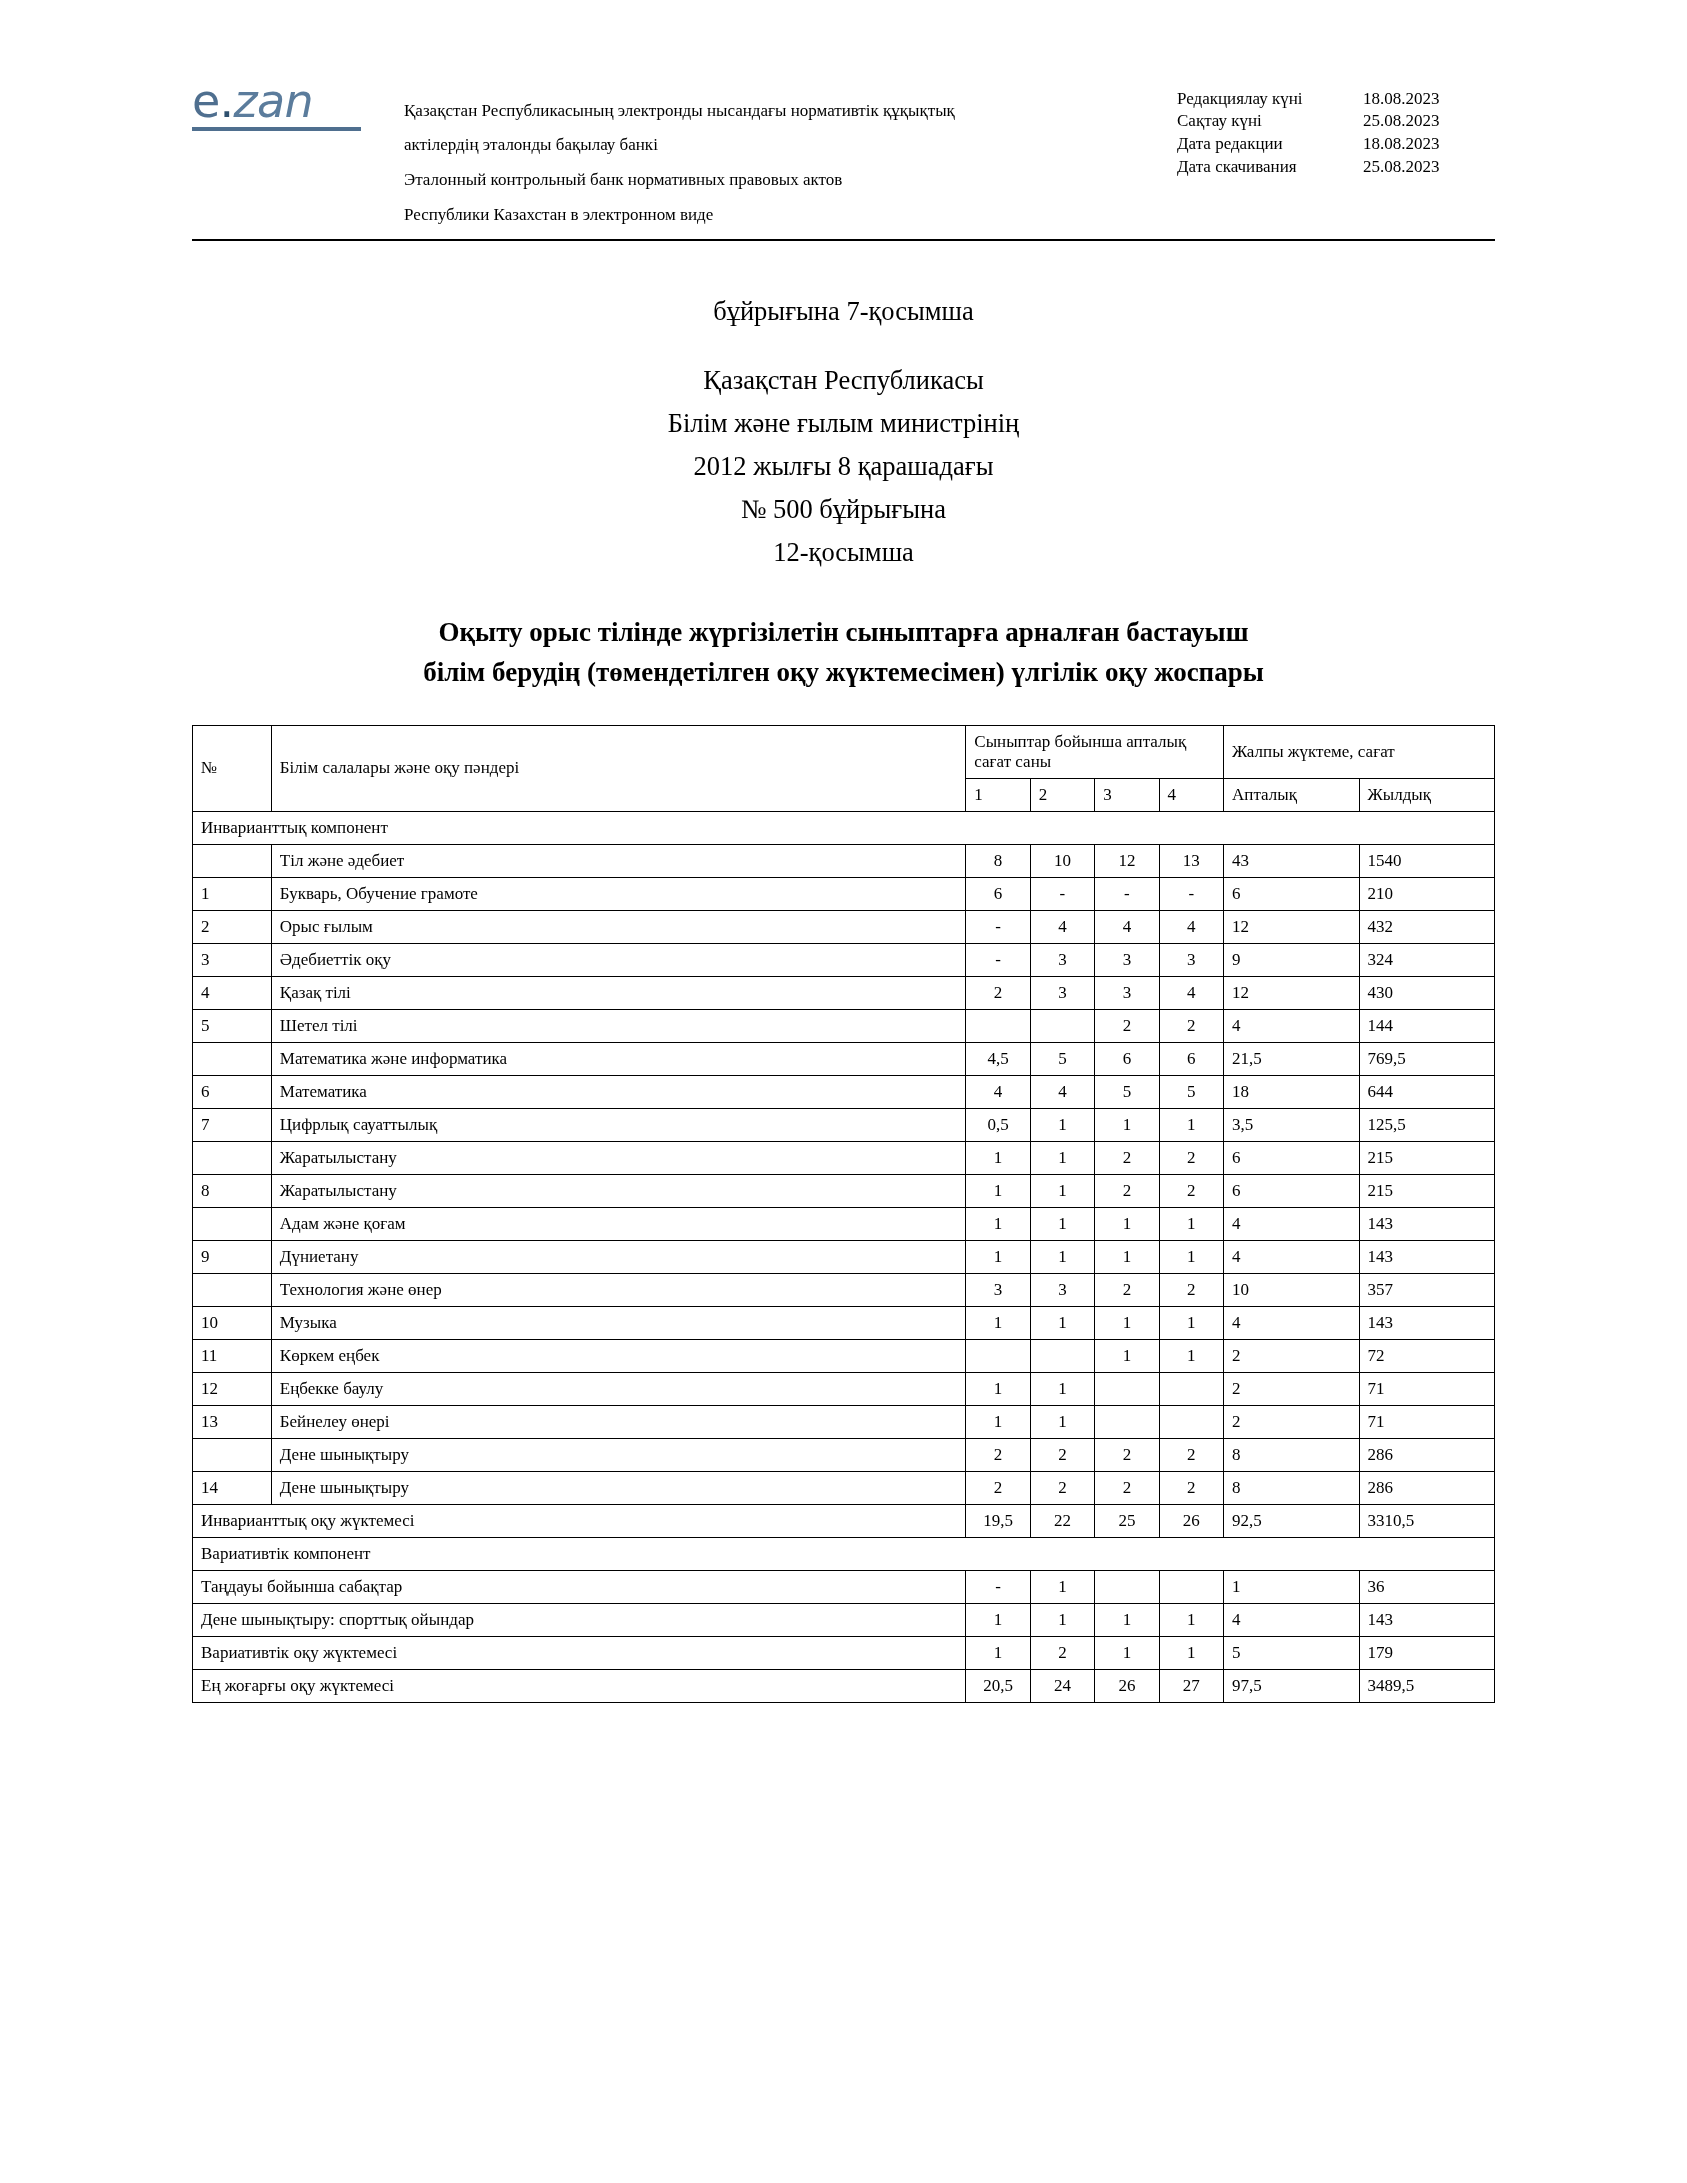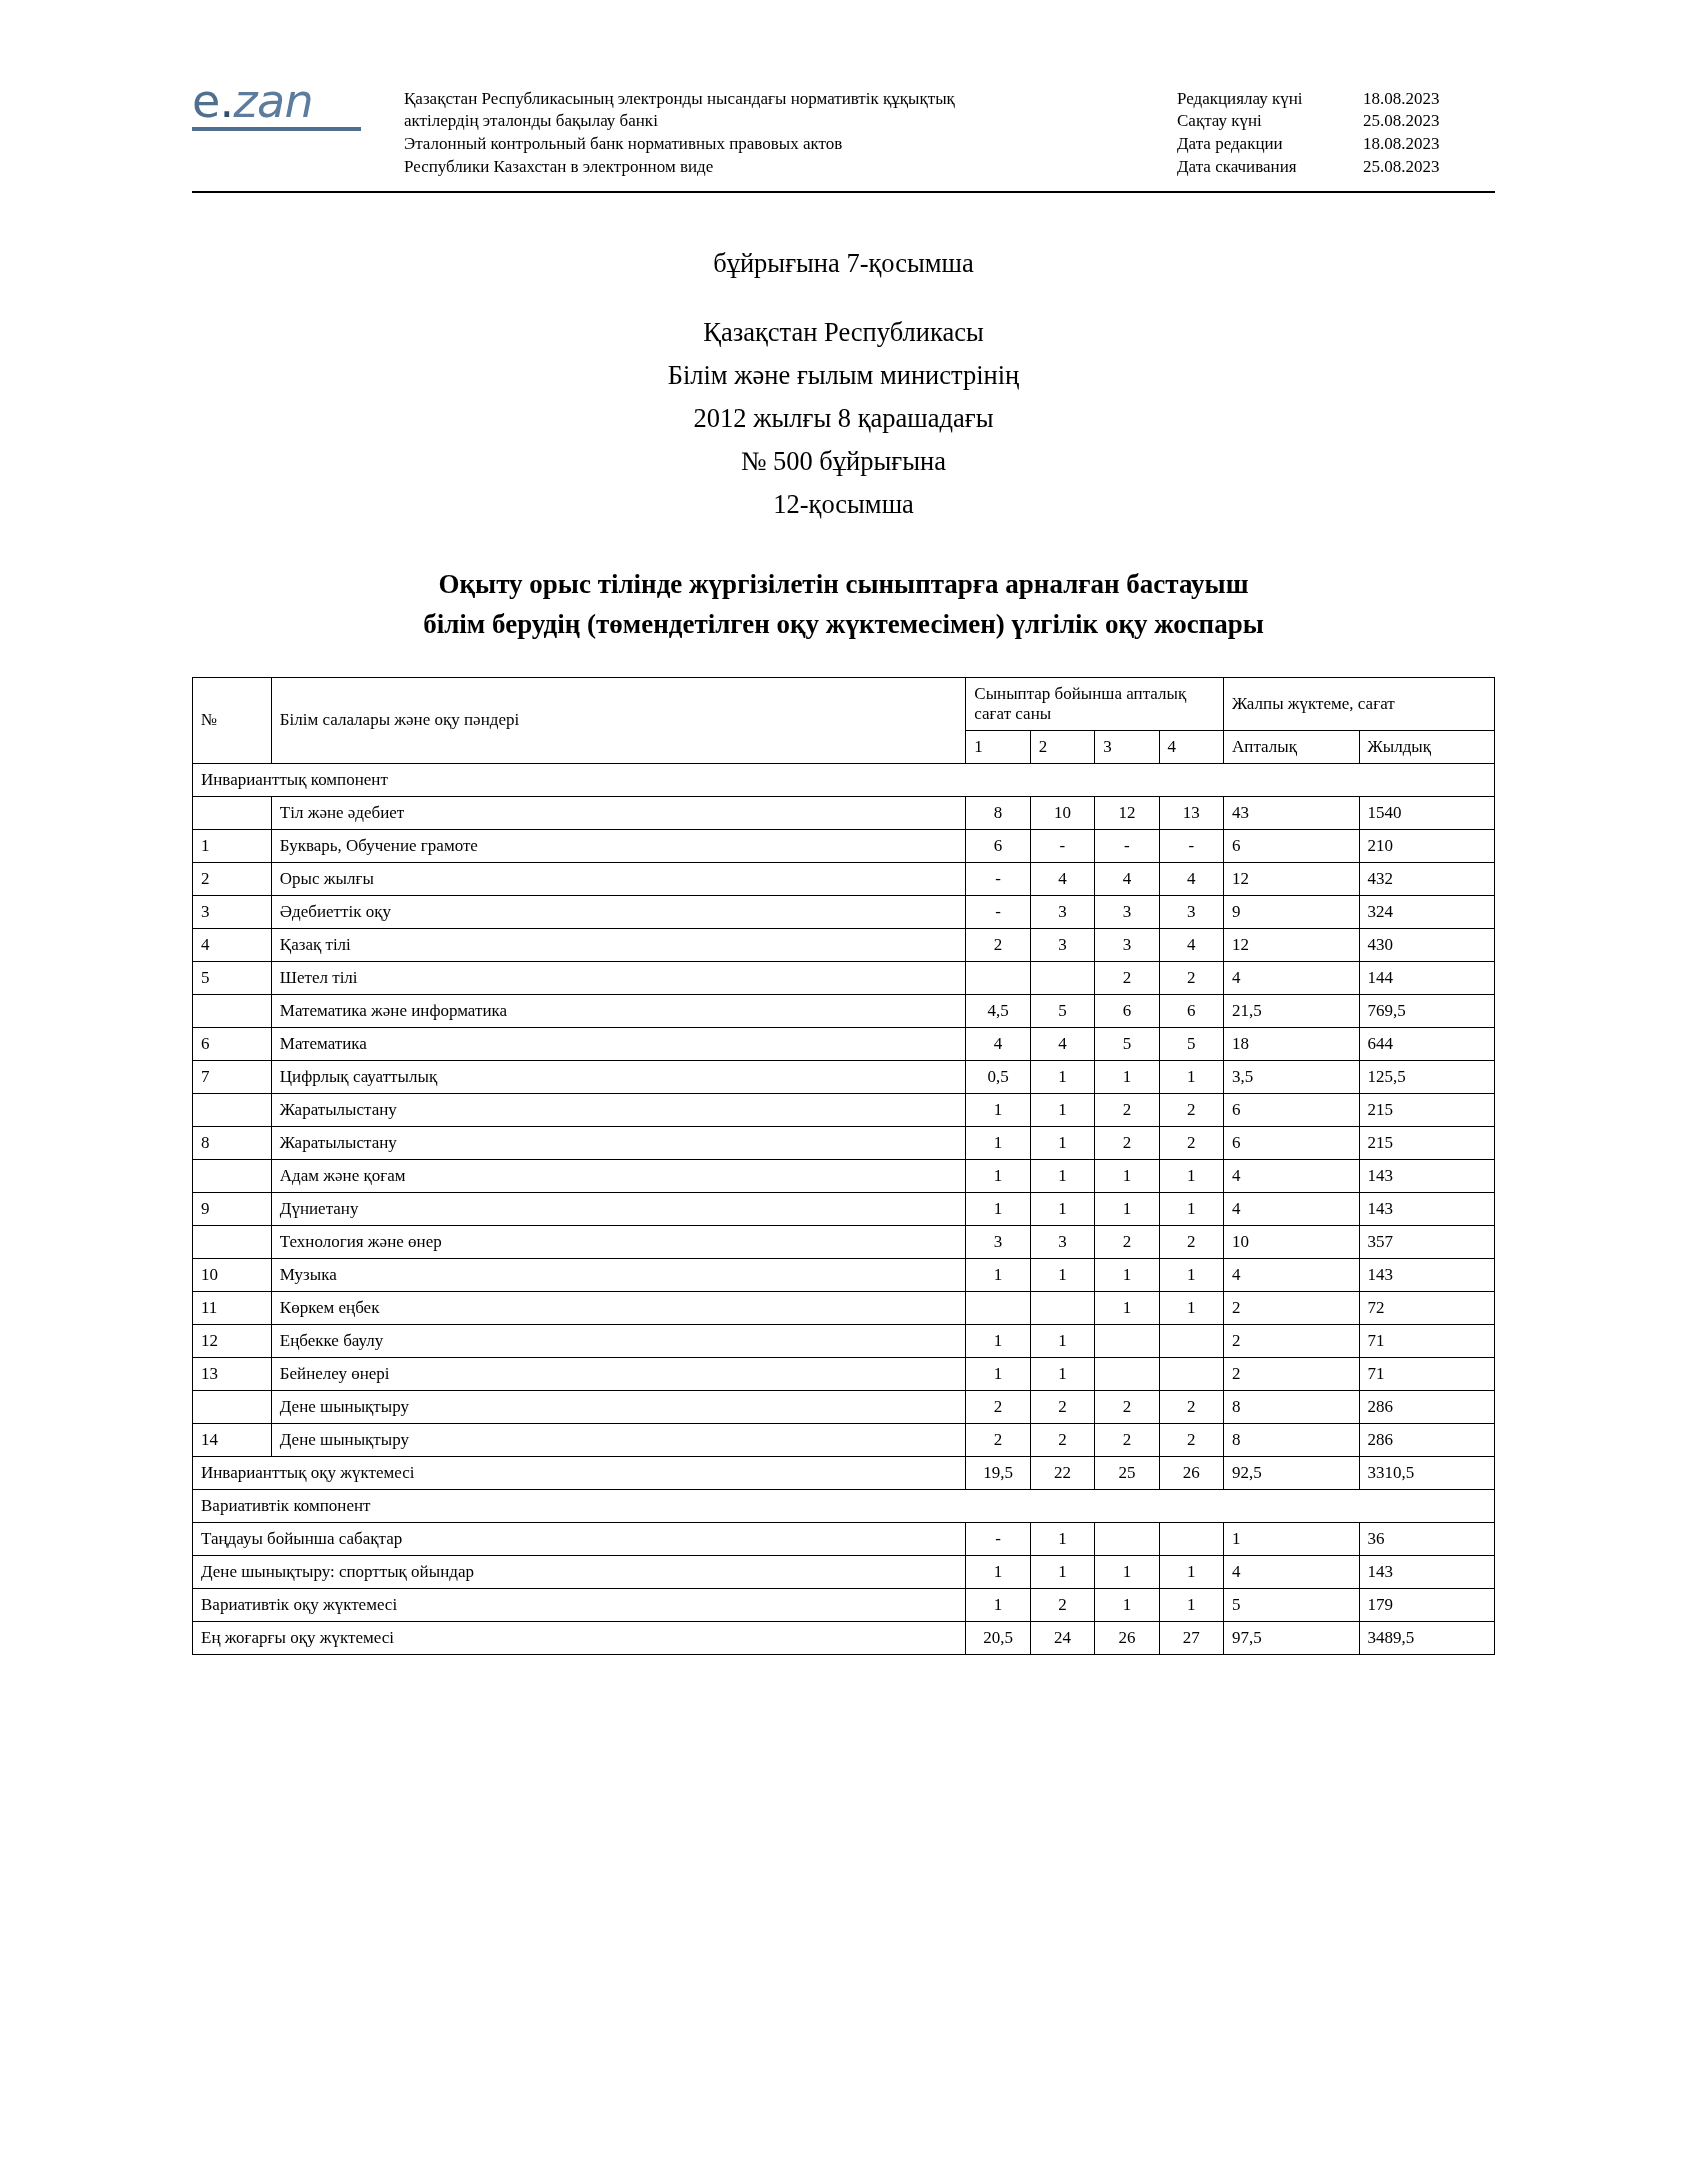--- a/index.html
+++ b/index.html
@@ -53,20 +53,21 @@
   .header-mid {
     flex: 1 1 auto;
     padding-left: 30px;
     padding-top: 14.6px;
   }
   .header-mid div {
     font-family: "Liberation Serif", serif;
     font-size: 17px;
     line-height: 1.34;
     color: #000;
+    margin-top: 12px;
   }
   .header-right {
     flex: 0 0 318px;
     padding-top: 14.6px;
     padding-left: 6.6px;
   }
   .hr-row {
     display: flex;
     font-size: 17px;
     line-height: 1.34;
@@ -217,21 +218,21 @@
             <td class="c-subject">Букварь, Обучение грамоте</td>
             <td class="c-grade">6</td>
             <td class="c-grade">-</td>
             <td class="c-grade">-</td>
             <td class="c-grade">-</td>
             <td class="c-total">6</td>
             <td class="c-total">210</td>
           </tr>
           <tr>
             <td class="c-num">2</td>
-            <td class="c-subject">Орыс жылғы</td>
+            <td class="c-subject">Орыс ғылым</td>
             <td class="c-grade">-</td>
             <td class="c-grade">4</td>
             <td class="c-grade">4</td>
             <td class="c-grade">4</td>
             <td class="c-total">12</td>
             <td class="c-total">432</td>
           </tr>
           <tr>
             <td class="c-num">3</td>
             <td class="c-subject">Әдебиеттік оқу</td>

